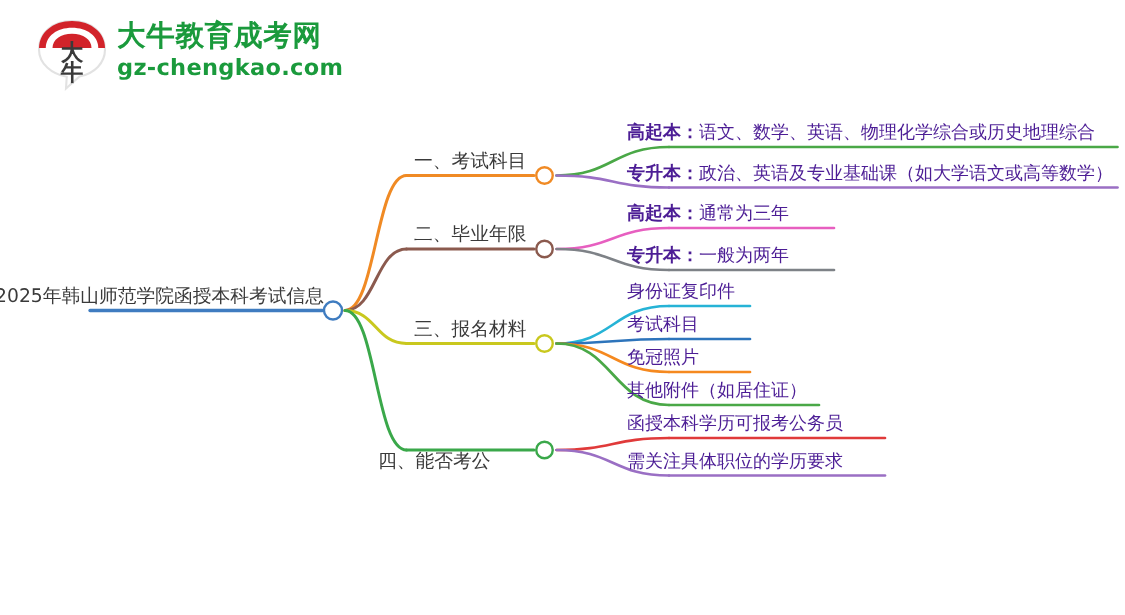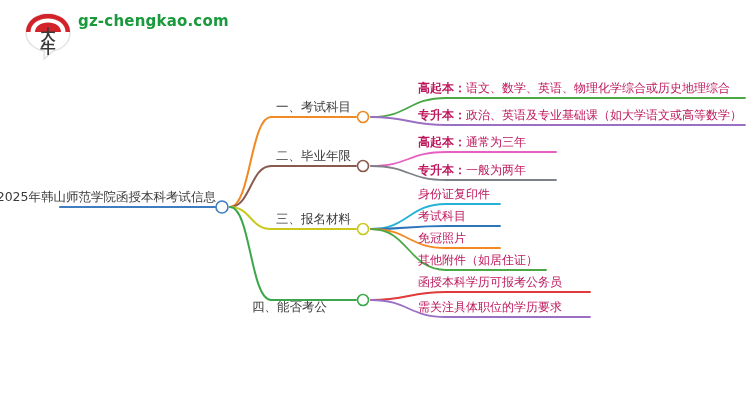--- a/index.html
+++ b/index.html
@@ -76,21 +76,21 @@
     font-size: 12.5px;
     color: #3a3a3a;
   }
   .node-label.branch {
     font-size: 12.5px;
     color: #3a3a3a;
     text-align: right;
   }
   .node-label.leaf {
     font-size: 12px;
-    color: #be185d;
+    color: #4c1d95;
   }
   .leaf-strong {
     font-weight: bold;
   }
 </style>
 </head>
 <body>
 
 <div id="logo-area">
   <div id="logo-mark">
@@ -99,20 +99,21 @@
       <path d="M26 4 C39 4 48 12 48 23 C48 32 41 39 31 41 L22 49 L22.5 41.2 C12.5 39.4 4 32.6 4 23 C4 12 13 4 26 4 Z" fill="#ffffff" stroke="#e2e2e2" stroke-width="1.4"></path>
 
       <path d="M26 4 C39 4 48 12 48 22 L4 22 C4 12 13 4 26 4 Z" fill="#d2232a"></path>
       <path d="M26 8.5 C36 8.5 43.5 14 43.5 22 L8.5 22 C8.5 14 16 8.5 26 8.5 Z" fill="#ffffff"></path>
       <path d="M26 12.5 C33.5 12.5 39 16.5 39 22 L13 22 C13 16.5 18.5 12.5 26 12.5 Z" fill="#d2232a"></path>
       <text x="26" y="30" text-anchor="middle" font-size="15" font-weight="bold" font-family="DejaVu Sans, sans-serif" fill="#3a3a3a">大</text>
       <text x="26" y="43" text-anchor="middle" font-size="15" font-weight="bold" font-family="DejaVu Sans, sans-serif" fill="#3a3a3a">牛</text>
     </svg>
   </div>
   <div id="logo-text-block">
+    <div id="logo-title">大牛教育成考网</div>
     <div id="logo-sub">gz-chengkao.com</div>
   </div>
 </div>
 
 <div id="map">
   <svg id="map-svg" width="750" height="410">
       <path d="M 60 207 L 215 207" fill="none" stroke="#3f7cc0" stroke-width="2.2" stroke-linecap="round"></path>
       <path d="M 230 207 C 250.5 207, 250.5 117, 271 117" fill="none" stroke="#f08a24" stroke-width="2" stroke-linecap="round"></path>
       <path d="M 271 117 L 356 117" fill="none" stroke="#f08a24" stroke-width="2" stroke-linecap="round"></path>
       <path d="M 371 117 C 408.5 117, 408.5 98, 446 98" fill="none" stroke="#4aa847" stroke-width="1.8" stroke-linecap="round"></path>

